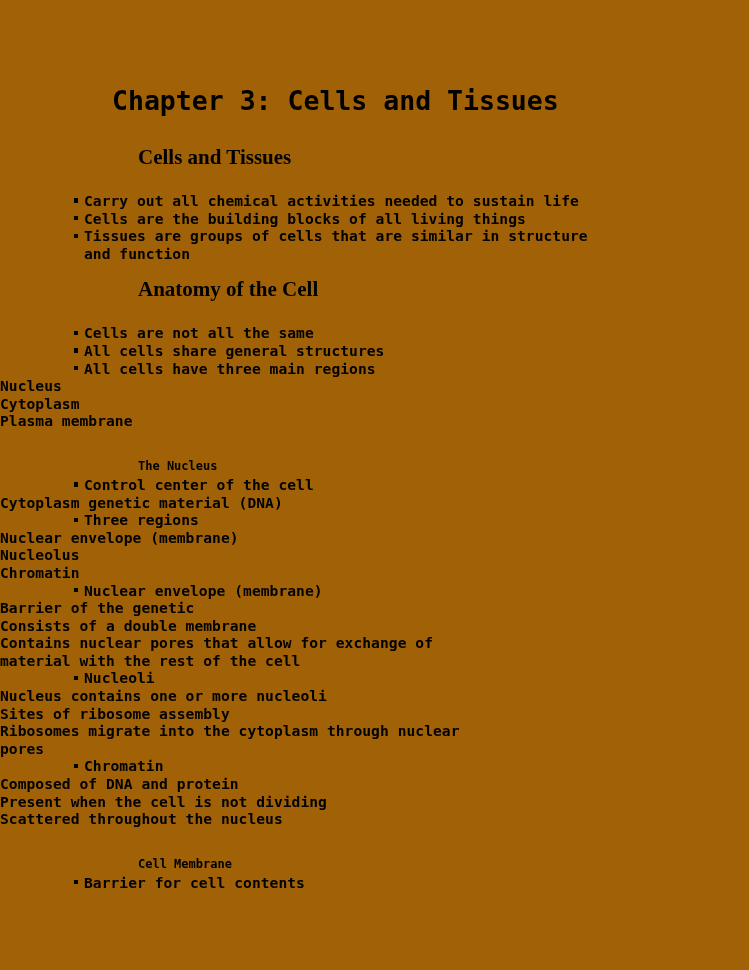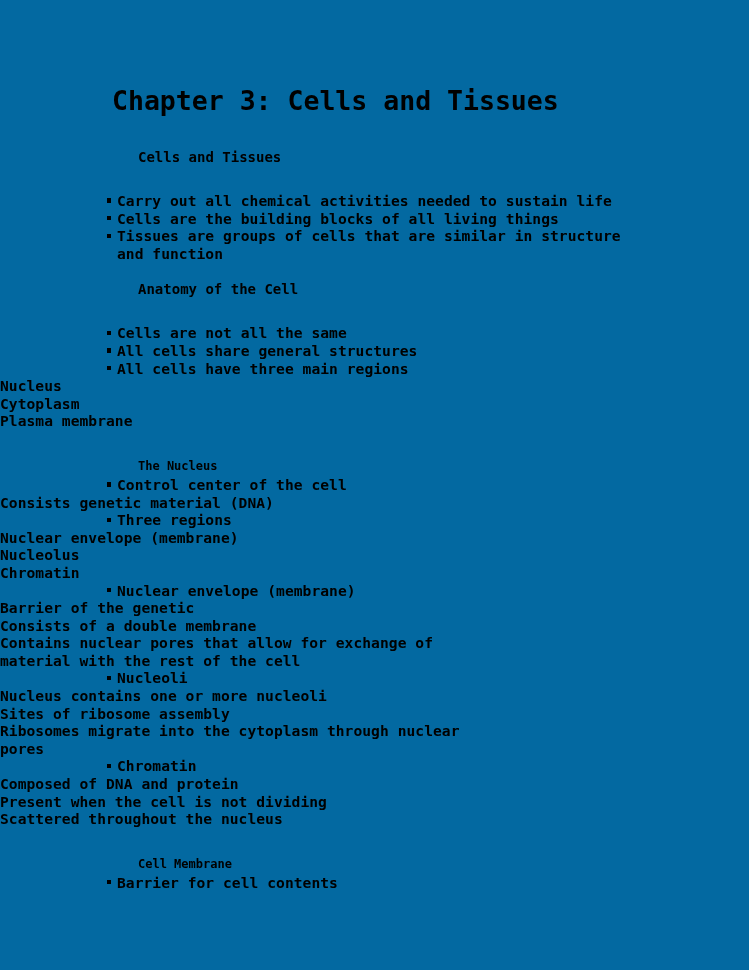--- a/index.html
+++ b/index.html
@@ -12,41 +12,42 @@
     height: 970px;
     font-family: "DejaVu Sans Mono", "Liberation Mono", monospace;
     color: #000000;
     overflow: hidden;
   }
 
   .page {
     position: relative;
     width: 749px;
     height: 970px;
-    background: #0369a1;
+    background: #a16207;
     box-sizing: border-box;
     padding: 86px 0 0 0;
   }
 
   
   .h-chapter {
     font-size: 26.5px;
     font-weight: bold;
     letter-spacing: 0px;
     line-height: 30px;
     margin: 0 0 0 112px;
     white-space: pre;
   }
 
   .h-section {
-    font-size: 14px;
+    font-size: 21px;
     font-weight: bold;
     line-height: 26px;
     margin: 14px 0 0 138px;
     white-space: pre;
+    font-family: Liberation Serif, serif;
   }
 
   .h-sub {
     font-size: 12px;
     font-weight: bold;
     line-height: 20px;
     margin: 0 0 0 138px;
     white-space: pre;
   }
 
@@ -66,21 +67,21 @@
     font-size: 14.6px;
     font-weight: bold;
     line-height: 17.6px;
     letter-spacing: 0.05px;
     margin: 0;
     padding: 0;
   }
 
   
   .lvl1 {
-    margin-left: 117px;
+    margin-left: 84px;
     padding-left: 0;
     max-width: 510px;
   }
   .lvl1 > .bullet {
     position: absolute;
     left: -10px;
     top: 6.4px;
     width: 4.2px;
     height: 4.2px;
     background: #000000;
@@ -167,21 +168,21 @@
 
   <div class="h-sub">The Nucleus</div>
 
   <ul class="list">
     <li class="li lvl1">
       <span class="bullet"></span>
       <span class="txt">Control center of the cell</span>
     </li>
     <li class="li lvl2">
       <span class="bullet"></span>
-      <span class="txt">Consists genetic material (DNA)</span>
+      <span class="txt">Cytoplasm genetic material (DNA)</span>
     </li>
     <li class="li lvl1">
       <span class="bullet"></span>
       <span class="txt">Three regions</span>
     </li>
     <li class="li lvl2">
       <span class="bullet"></span>
       <span class="txt">Nuclear envelope (membrane)</span>
     </li>
     <li class="li lvl2">

